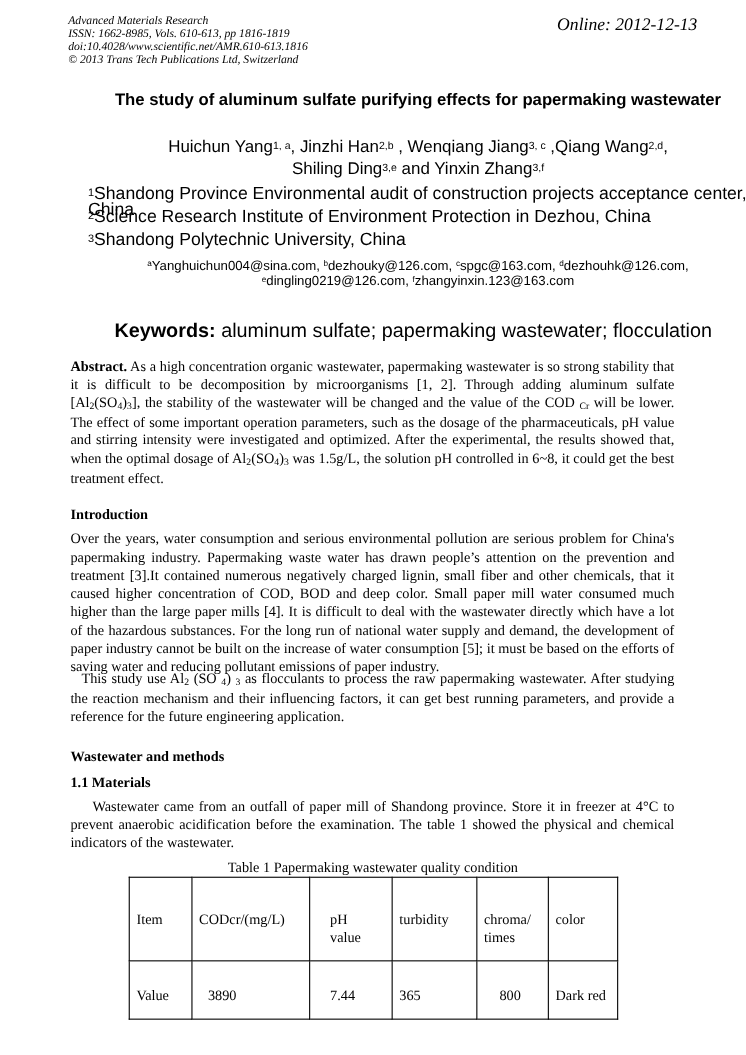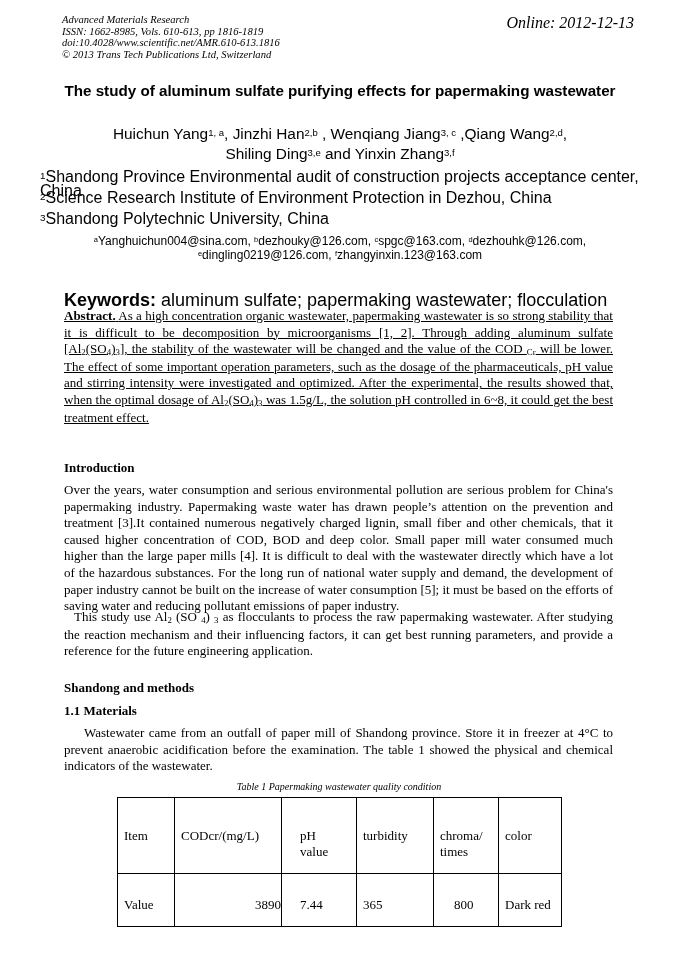--- a/index.html
+++ b/index.html
@@ -1,31 +1,31 @@
 <!DOCTYPE html>
 <html><head>
 <meta charset="utf-8">
 <style>
   html, body { margin:0; padding:0; background:#ffffff; }
   body { width:678px; height:959px; position:relative; overflow:hidden; color:#000; }
   .serif { font-family: "Liberation Serif", "DejaVu Serif", serif; }
-  .sans { font-family: "Liberation Sans", "DejaVu Sans", sans-serif; }
+  .sans { font-family: "Liberation Sans", "DejaVu Sans", sans-serif; margin-left: 40px; }
   .abs { position:absolute; }
   .hdr { left:62px; top:14px; font-size:10.6px; line-height:11.5px; font-style:italic; }
   .hdr-right { right:44px; top:14px; font-size:16px; font-style:italic; }
   .title { left:62px; width:556px; top:82px; text-align:center; font-size:15.2px; font-weight:bold; line-height:18px; }
   .authors { left:62px; width:556px; top:124px; text-align:center; font-size:15.4px; line-height:20px; }
   .authors sup, .aff sup, .emails sup { font-size:0.62em; vertical-align:top; position:relative; top:-0.1em; }
   .aff { left:40px; width:600px; text-align:left; font-size:16px; line-height:14px; }
   .emails { left:40px; width:600px; top:234px; text-align:center; font-size:12px; line-height:14px; }
   .kw { left:64px; top:290px; font-size:18px; }
   .para { left:64px; width:549px; font-size:13px; line-height:16.6px; text-align:justify; }
   .para sub { font-size:0.68em; vertical-align:baseline; position:relative; top:0.25em; }
   .heading { left:64px; font-size:13px; font-weight:bold; }
-  .caption { left:117px; width:444px; top:781px; text-align:center; font-size:10px;font-style:italic; }
+  .caption { left:117px; width:444px; top:781px; text-align:center; font-size:13px; }
   table.t1 { position:absolute; left:117px; top:797px; width:445px; border-collapse:collapse; font-size:13px;border-radius:31px; }
   table.t1 td { border:1.5px solid #000; vertical-align:middle; padding:0 0 0 6px; line-height:16px; }
   table.t1 tr.r1 td { height:59px; }
   table.t1 tr.r2 td { height:42px; padding-top:10px; }
 </style>
 </head>
 <body>
 
 <div class="abs serif hdr">
   <div>Advanced Materials Research</div>
@@ -62,48 +62,48 @@
   <sup>d</sup><span>dezhouhk@126.com</span>,<br>
   <sup>e</sup><span>dingling0219@126.com</span>,
   <sup>f</sup><span>zhangyinxin.123@163.com</span>
 </div>
 
 <div class="abs sans kw">
   <b>Keywords:</b>
   <span>aluminum sulfate; papermaking wastewater; flocculation</span>
 </div>
 
-<div class="abs serif para" style="top:308px;text-decoration:underline;">
+<div class="abs serif para" style="top:325px;">
   <b>Abstract.</b>
   <span>As a high concentration organic wastewater, papermaking wastewater is so strong stability that it is difficult to be decomposition by microorganisms [1, 2]. Through adding aluminum sulfate [Al</span><sub>2</sub><span>(SO</span><sub>4</sub><span>)</span><sub>3</sub><span>], the stability of the wastewater will be changed and the value of the COD </span><sub>Cr</sub><span> will be lower. The effect of some important operation parameters, such as the dosage of the pharmaceuticals, pH value and stirring intensity were investigated and optimized. After the experimental, the results showed that, when the optimal dosage of Al</span><sub>2</sub><span>(SO</span><sub>4</sub><span>)</span><sub>3</sub><span> was 1.5g/L, the solution pH controlled in 6~8, it could get the best treatment effect.</span>
 </div>
 
 <div class="abs serif heading" style="top:460px;">Introduction</div>
 <div class="abs serif para" style="top:482px;">Over the years, water consumption and serious environmental pollution are serious problem for China's papermaking industry. Papermaking waste water has drawn people’s attention on the prevention and treatment [3].It contained numerous negatively charged lignin, small fiber and other chemicals, that it caused higher concentration of COD, BOD and deep color. Small paper mill water consumed much higher than the large paper mills [4]. It is difficult to deal with the wastewater directly which have a lot of the hazardous substances. For the long run of national water supply and demand, the development of paper industry cannot be built on the increase of water consumption [5]; it must be based on the efforts of saving water and reducing pollutant emissions of paper industry.</div>
 <div class="abs serif para" style="top:609px; text-indent:10px;">
   <span>This study use Al</span><sub>2</sub><span> (SO </span><sub>4</sub><span>) </span><sub>3</sub><span> as flocculants to process the raw papermaking wastewater. After studying the reaction mechanism and their influencing factors, it can get best running parameters, and provide a reference for the future engineering application.</span>
 </div>
 
-<div class="abs serif heading" style="top:680px;">Shandong and methods</div>
+<div class="abs serif heading" style="top:680px;">Wastewater and methods</div>
 <div class="abs serif heading" style="top:703px;text-align:right;">1.1 Materials</div>
 <div class="abs serif para" style="top:725px; text-indent:20px;">Wastewater came from an outfall of paper mill of Shandong province. Store it in freezer at 4°C to prevent anaerobic acidification before the examination. The table 1 showed the physical and chemical indicators of the wastewater.</div>
 
 <div class="abs serif caption">Table 1 Papermaking wastewater quality condition</div>
 <table class="t1 serif">
   <tbody>
       <tr class="r1">
     <td style="width:50px;">Item</td>
     <td style="width:100px;">CODcr/(mg/L)</td>
     <td style="width:56px; padding-left:18px; padding-top:16px;"><span style="display:inline-block; width:44px;">pH value</span></td>
     <td style="width:70px;">turbidity</td>
     <td style="width:58px; padding-top:16px;"><span style="display:inline-block; width:52px;">chroma/ times</span></td>
     <td>color</td>
   </tr>
   <tr class="r2">
     <td>Value</td>
-    <td style="padding-left:14px;text-align:right;">3890</td>
+    <td style="padding-left:14px;">3890</td>
     <td style="padding-left:18px;">7.44</td>
     <td style="">365</td>
     <td style="padding-left:20px;">800</td>
     <td>Dark red</td>
   </tr>
 </tbody>
   </table>
 
 </body></html>

